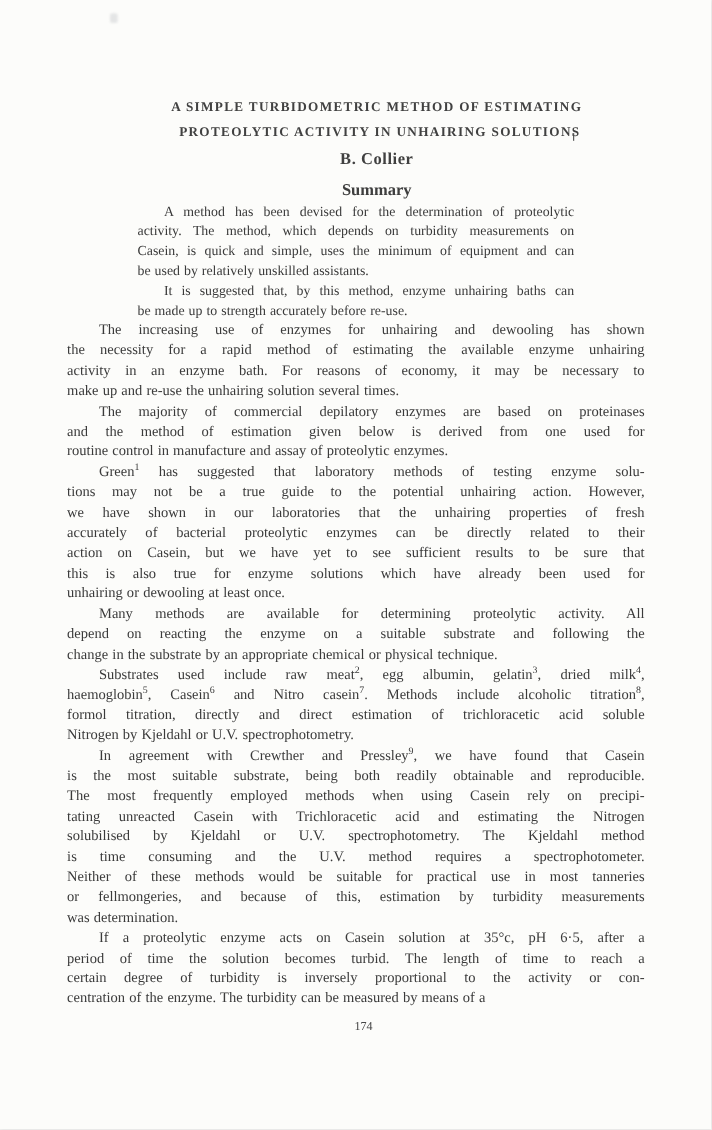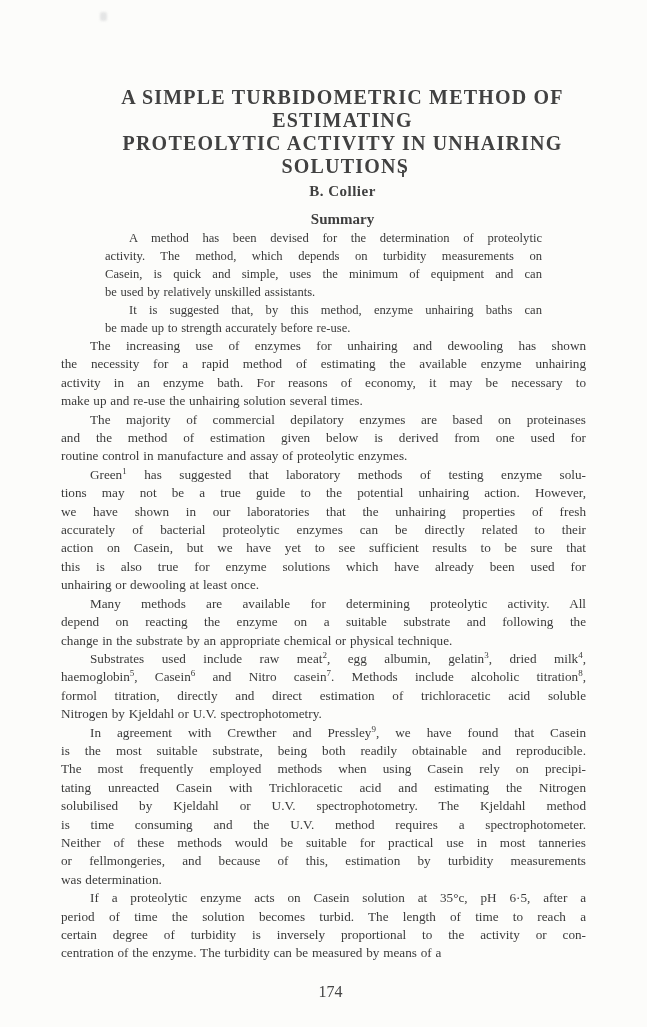--- a/index.html
+++ b/index.html
@@ -16,57 +16,57 @@
   .artifact {
     position:absolute; left:100px; top:12px;
     width:7px; height:9px; background:#b9bcc0;
     opacity:.35; border-radius:2px; filter:blur(1px);
   }
   .content { position:absolute; left:61px; top:86px; width:525px; }
 
   .centered { text-align:center; margin-left:38px; }
 
   .title-line {
-    font-weight:bold; font-size:20px; line-height:23px;
+    font-weight:bold; font-size:12px; line-height:23px;
     letter-spacing:1.2px; color:#414141;
   }
   #title-line2::after {
     content:""; display:inline-block;
     width:1.5px; height:7px; background:#4a4a4a;
     margin-left:-7px; transform:translateY(4px);
   }
   .author {
     font-weight:bold; font-size:15px; line-height:20px;
     margin-top:3px; letter-spacing:.5px; color:#404040;text-align:center;
   }
   .section-heading {
     font-weight:bold; font-size:15px; color:#3e3e3e;
   }
   .summary-heading { margin-top:9px; line-height:19px; }
   .intro-heading   { margin-top:3px;  line-height:21px; }
 
-  .summary-block { margin:0 44px; }
+  .summary-block { margin:0 64px; }
   .summary-block .line { font-size:12.6px; line-height:18px; }
   .summary-block .line.first { text-indent:24px; }
 
   .intro-block .line { font-size:13.2px; line-height:18.4px; }
   .intro-block .line.first { text-indent:29px; }
 
   .line {
     text-align:justify;
     text-align-last:justify;
     word-spacing:.5px;
   }
   .line.last { text-align-last:left; }
 
   sup { font-size:9px; line-height:0; vertical-align:super; }
 
   .page-number {
-    text-align:center; margin-top:20px; margin-left:14px;
-    font-size:16px; line-height:18px; color:#454545;
+    text-align:center; margin-top:7px; margin-left:14px;
+    font-size:11px; line-height:18px; color:#454545;
   }
 </style>
 </head>
 <body>
 
 <div class="page">
 
   <div class="artifact"></div>
 
   <div class="content">

